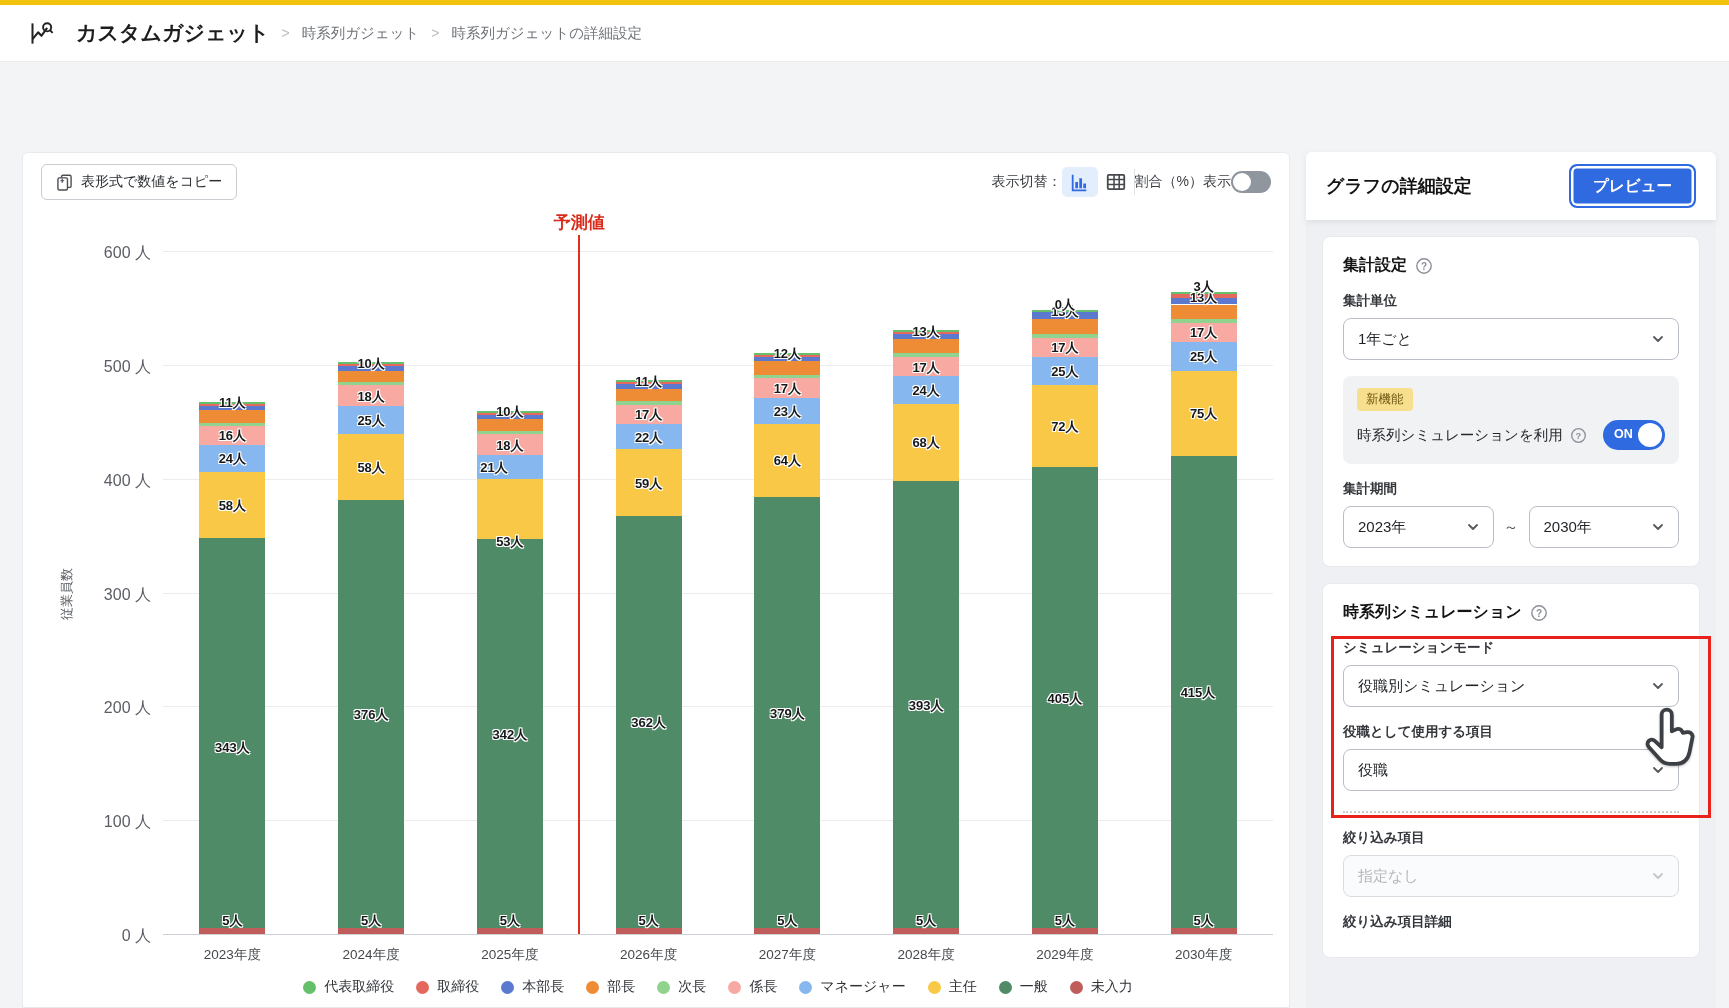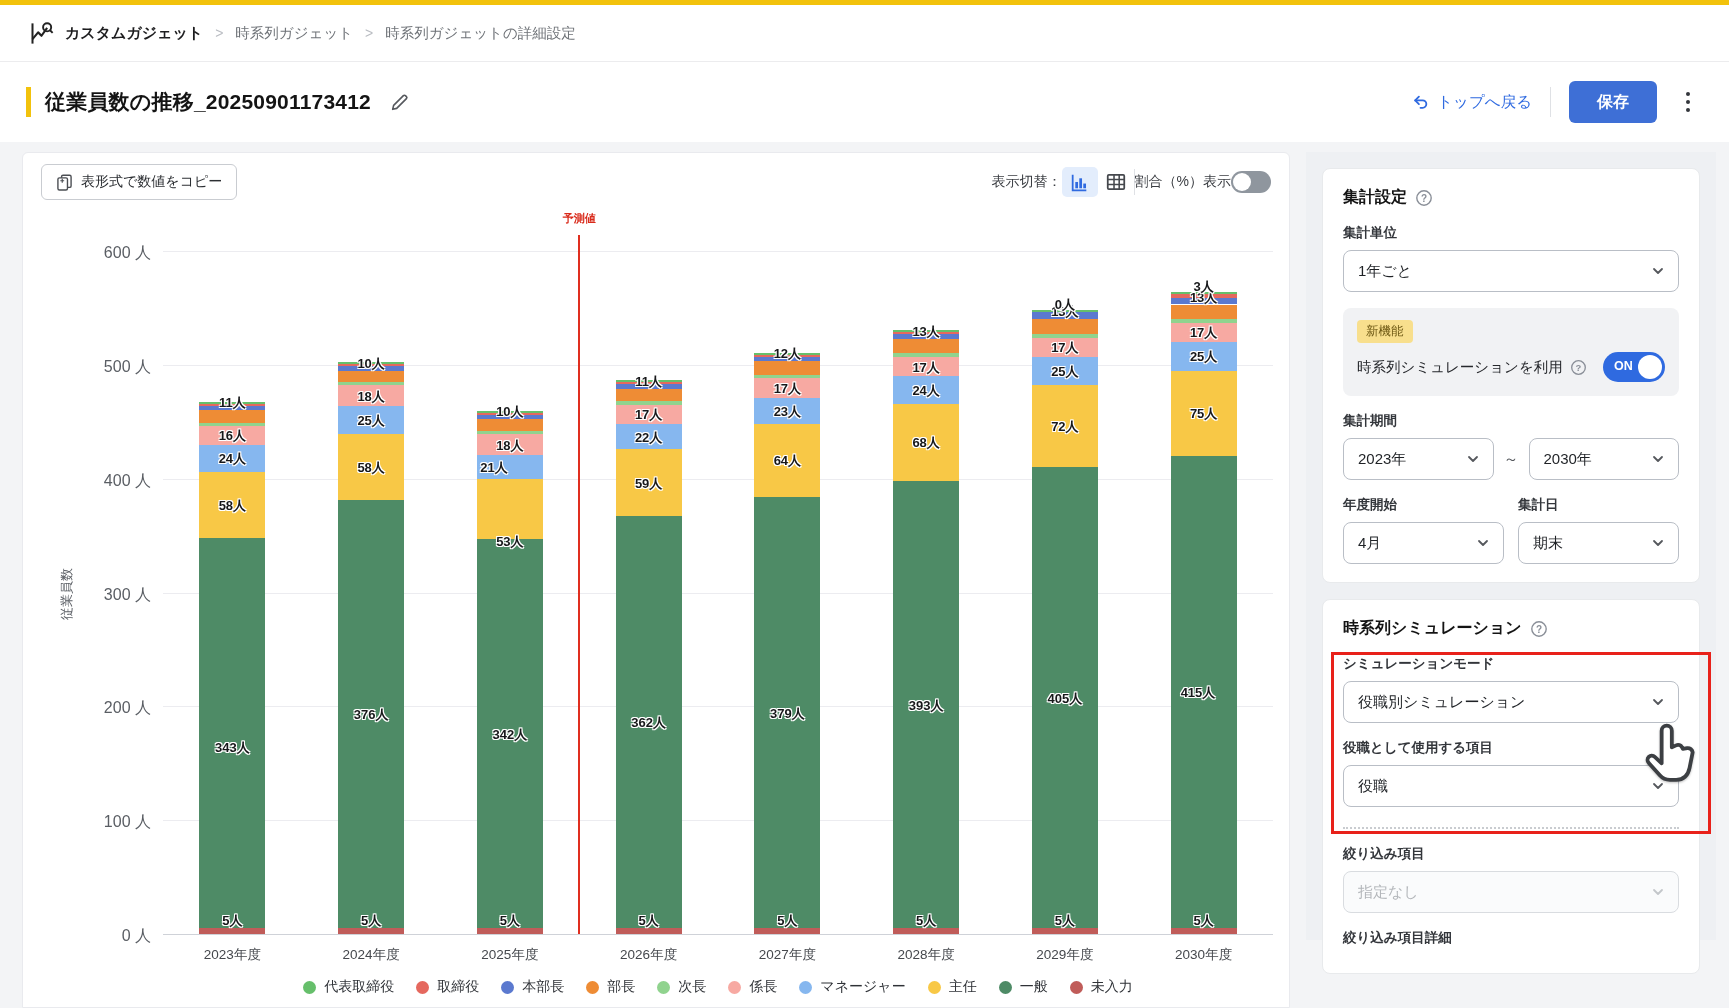--- a/index.html
+++ b/index.html
@@ -6,21 +6,21 @@
   html,body { width:1729px; height:1008px; overflow:hidden; background:#f3f4f6;
     font-family:"Liberation Sans","DejaVu Sans",sans-serif; }
   #stage { position:relative; width:1729px; height:1008px; background:#f3f4f6; }
 
   
   .accent { position:absolute; top:0; left:0; width:100%; height:5px; background:#f2c20c; }
 
   
   .header { position:absolute; top:5px; left:0; width:100%; height:57px; background:#fff;
     border-bottom:1px solid #ececee; display:flex; align-items:center; padding:0 28px; }
-  .crumb-root { display:flex; align-items:center; gap:10px; font-size:15px; font-weight:bold; color:#1d1d1f;text-align:right; }
+  .crumb-root { display:flex; align-items:center; gap:21px; font-size:21px; font-weight:bold; color:#1d1d1f;text-align:right; }
   .crumb-sep { color:#b9bcc2; margin:0 12px; font-size:14px; }
   .crumb { font-size:14.5px; color:#6f7378; }
 
   
   .titlebar { position:absolute; top:62px; left:0; width:100%; height:80px; background:#fff;
     display:flex; align-items:center; padding:0 26px; }
   .accentbar { width:5px; height:30px; background:#f2c20c; margin-right:14px; }
   .page-title { font-size:21px; font-weight:bold; color:#141414; letter-spacing:.2px; }
   .edit-pencil { margin-left:18px; cursor:pointer; display:flex; }
   .titlebar-right { margin-left:auto; display:flex; align-items:center; gap:18px; padding-right:2px; }
@@ -49,21 +49,21 @@
   
   .gridline { position:absolute; height:1px; background:#ececf0; }
   .gridline.zero { background:#cfd2d8; }
   .ytick { position:absolute; font-size:16px; color:#5a5e64; text-align:right; width:70px; }
   .ylab { position:absolute; font-size:13px; color:#5a5e64; transform:rotate(-90deg); transform-origin:center; white-space:nowrap; }
   .xlab { position:absolute; font-size:13.5px; color:#45484d; text-align:center; }
   .seg { position:absolute; }
   .seglab { position:absolute; text-align:center; font-size:13px; font-weight:bold; color:#17181a; pointer-events:none;
     text-shadow:-1px -1px 0 #fff,1px -1px 0 #fff,-1px 1px 0 #fff,1px 1px 0 #fff,0 1px 0 #fff,0 -1px 0 #fff; }
   .forecast-line { position:absolute; width:2px; background:#e02e1f; }
-  .forecast-label { position:absolute; font-size:11px; font-weight:bold; color:#d92a1a; text-align:center; }
+  .forecast-label { position:absolute; font-size:17px; font-weight:bold; color:#d92a1a; text-align:center; }
   .legend { position:absolute; display:flex; justify-content:center; align-items:center; gap:22px; }
   .legend-item { display:flex; align-items:center; gap:8px; font-size:14px; color:#2f3237; }
   .legend-dot { width:13px; height:13px; border-radius:50%; }
 
   
   .panel { position:absolute; left:1306px; top:152px; width:410px; height:856px; }
   .panel-header { height:68px; background:#fff; border-radius:6px 6px 0 0; display:flex; align-items:center;
     justify-content:space-between; padding:0 20px; box-shadow:0 2px 6px rgba(0,0,0,.08); position:relative; z-index:2; }
   .panel-title { font-size:18px; font-weight:bold; color:#141414; }
   .preview-btn { height:44px; padding:0 22px; background:#2f6ae0; color:#fff; font-size:15.5px; font-weight:bold;
@@ -109,45 +109,20 @@
         <path d="M19.6 9.1l2.3 2.3" stroke="#222" stroke-width="1.7"></path>
       </svg>
       <span>カスタムガジェット</span>
     </span>
     <span class="crumb-sep">&gt;</span>
     <span class="crumb">時系列ガジェット</span>
     <span class="crumb-sep">&gt;</span>
     <span class="crumb">時系列ガジェットの詳細設定</span>
   </div>
 
-  <div class="titlebar">
-    <div class="accentbar"></div>
-    <div class="page-title">従業員数の推移_20250901173412</div>
-    <span class="edit-pencil">
-      <svg width="21" height="21" viewBox="0 0 20 20">
-        <path d="M3.5 16.5l.9-3.8 9.3-9.3c.5-.5 1.4-.5 1.9 0l1 1c.5.5.5 1.4 0 1.9l-9.3 9.3-3.8.9z" fill="none" stroke="#55585d" stroke-width="1.5" stroke-linejoin="round"></path>
-      </svg>
-    </span>
-    <div class="titlebar-right">
-      <span class="back-link">
-        <svg width="17" height="17" viewBox="0 0 16 16">
-          <path d="M6.5 2.5L3 6l3.5 3.5" fill="none" stroke="#2f6ae0" stroke-width="1.7" stroke-linecap="round" stroke-linejoin="round"></path>
-          <path d="M3 6h7a3.5 3.5 0 0 1 0 7H8" fill="none" stroke="#2f6ae0" stroke-width="1.7" stroke-linecap="round"></path>
-        </svg>
-        <span>トップへ戻る</span>
-      </span>
-      <div class="vdiv"></div>
-      <button class="save-btn">保存</button>
-      <div class="kebab">
-          <i></i>
-          <i></i>
-          <i></i>
-        </div>
-    </div>
-  </div>
 
   <div class="chart-card">
     <div class="toolbar">
       <button class="copy-btn">
         <svg width="17" height="17" viewBox="0 0 16 16">
           <rect x="5.2" y="1.2" width="9" height="11.4" rx="1.4" fill="#fff" stroke="#4a4d52" stroke-width="1.3"></rect>
           <rect x="1.8" y="3.6" width="9" height="11.4" rx="1.4" fill="#fff" stroke="#4a4d52" stroke-width="1.3"></rect>
           <path d="M6.3 9.3h-4M4.3 7.3v4" stroke="#4a4d52" stroke-width="1.2" transform="translate(2 -2) scale(0.9)"></path>
         </svg>
         <span>表形式で数値をコピー</span>
@@ -369,20 +344,24 @@
           </span>
           <span class="legend-item">
             <span class="legend-dot" style="background: rgb(192, 92, 89);"></span>
             <span>未入力</span>
           </span>
         </div>
       </div>
   </div>
 
   <div class="panel">
+    <div class="panel-header">
+      <div class="panel-title">グラフの詳細設定</div>
+      <button class="preview-btn">プレビュー</button>
+    </div>
     <div class="panel-body">
 
       <div class="pcard">
         <div class="sec-title">
           <span>集計設定</span>
           <svg width="18" height="18" viewBox="0 0 18 18">
             <circle cx="9" cy="9" r="7.2" fill="none" stroke="#8a8f98" stroke-width="1.4"></circle>
             <text x="9" y="12.6" text-anchor="middle" font-size="10" fill="#8a8f98" font-weight="bold">?</text>
           </svg>
         </div>
@@ -418,40 +397,20 @@
             </svg>
           </div>
           <span class="tilde">～</span>
           <div class="select">
             <span>2030年</span>
             <svg width="16" height="16" viewBox="0 0 16 16">
               <path d="M4 6l4 4 4-4" fill="none" stroke="#55585d" stroke-width="1.8" stroke-linecap="round" stroke-linejoin="round"></path>
             </svg>
           </div>
         </div>
-        <div class="two-col">
-          <div>
-            <div class="field-label">年度開始</div>
-            <div class="select">
-              <span>4月</span>
-              <svg width="16" height="16" viewBox="0 0 16 16">
-                <path d="M4 6l4 4 4-4" fill="none" stroke="#55585d" stroke-width="1.8" stroke-linecap="round" stroke-linejoin="round"></path>
-              </svg>
-            </div>
-          </div>
-          <div>
-            <div class="field-label">集計日</div>
-            <div class="select">
-              <span>期末</span>
-              <svg width="16" height="16" viewBox="0 0 16 16">
-                <path d="M4 6l4 4 4-4" fill="none" stroke="#55585d" stroke-width="1.8" stroke-linecap="round" stroke-linejoin="round"></path>
-              </svg>
-            </div>
-          </div>
-        </div>
       </div>
 
       <div class="pcard" style="min-height:346px; position:relative;">
         <div class="sec-title">
           <span>時系列シミュレーション</span>
           <svg width="18" height="18" viewBox="0 0 18 18">
             <circle cx="9" cy="9" r="7.2" fill="none" stroke="#8a8f98" stroke-width="1.4"></circle>
             <text x="9" y="12.6" text-anchor="middle" font-size="10" fill="#8a8f98" font-weight="bold">?</text>
           </svg>
         </div>

